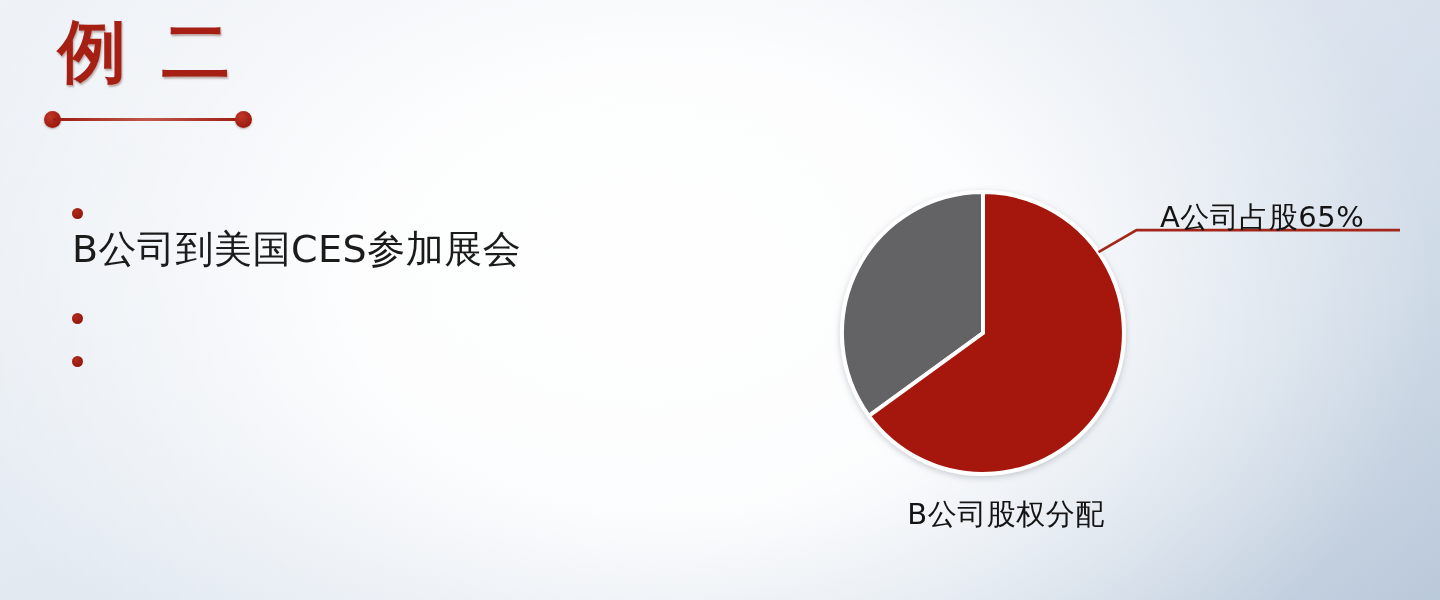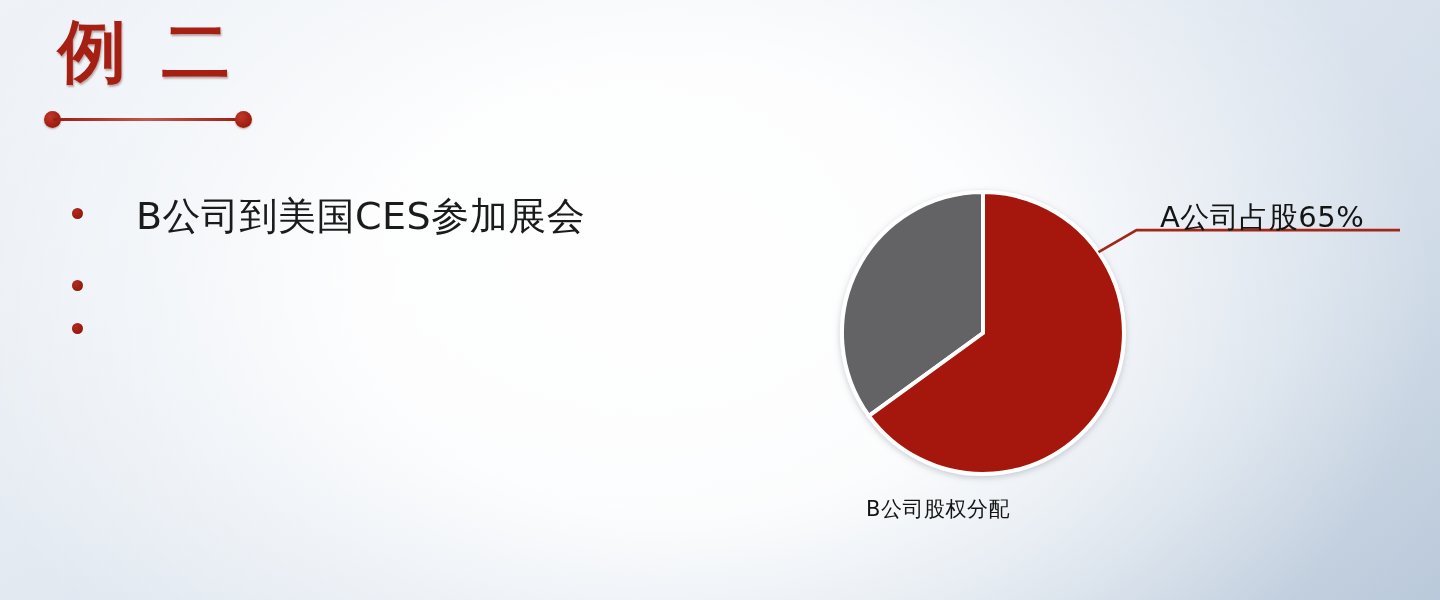--- a/index.html
+++ b/index.html
@@ -85,20 +85,21 @@
   #bullet-list {
     position: absolute;
     left: 72px;
     top: 186px;
     width: 760px;
   }
   .bullet-row {
     display: flex;
     align-items: flex-start;
     margin-bottom: 10px;
+    flex-direction: column;
   }
   .bullet-marker {
     flex: 0 0 auto;
     width: 11px;
     height: 11px;
     border-radius: 50%;
     background: radial-gradient(circle at 35% 32%, #b22a1c 0%, #95180c 72%, #7a1208 100%);
     margin-top: 22px;
     margin-right: 53px;
   }
@@ -133,22 +134,23 @@
     font-size: 29px;
     color: #141414;
     letter-spacing: 0.5px;
     white-space: nowrap;
   }
   #chart-caption {
     position: absolute;
     left: 46px;
     top: 325px;
     width: 280px;
-    font-family: "DejaVu Sans", "Liberation Sans", sans-serif;
-    font-size: 21px;
+    text-align: center;
+    font-family: "DejaVu Sans", "Liberation Sans", sans-serif;
+    font-size: 29px;
     color: #141414;
     letter-spacing: 0.5px;
     white-space: nowrap;
   }
 </style>
 </head>
 <body>
 
 <div id="slide">
 

